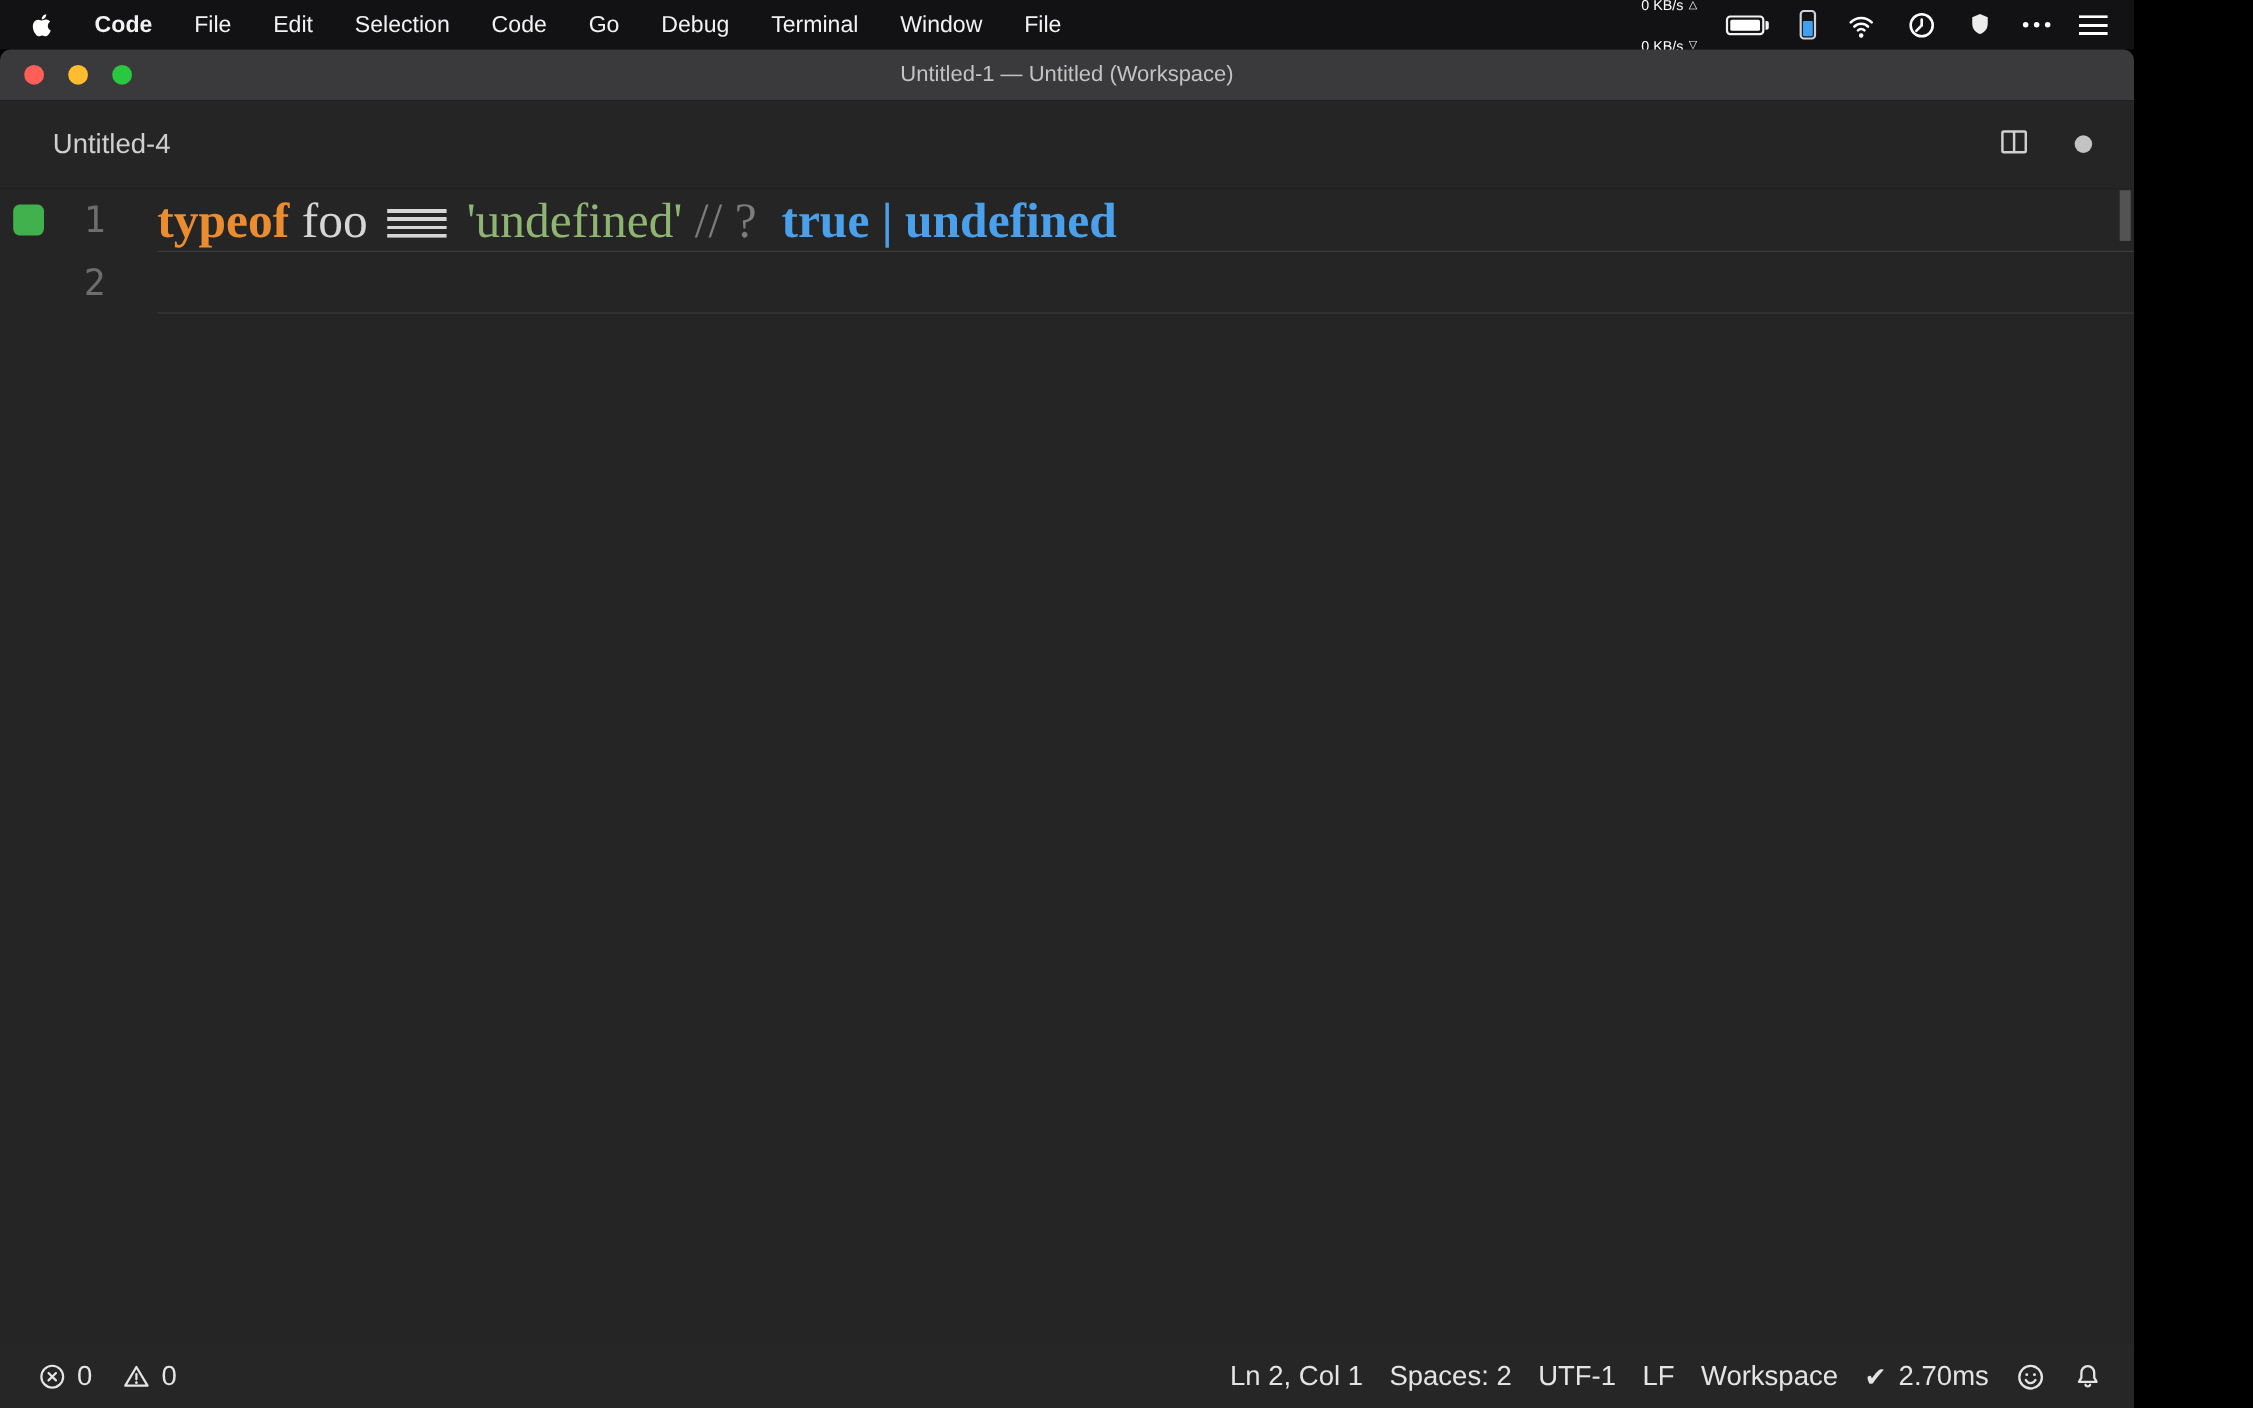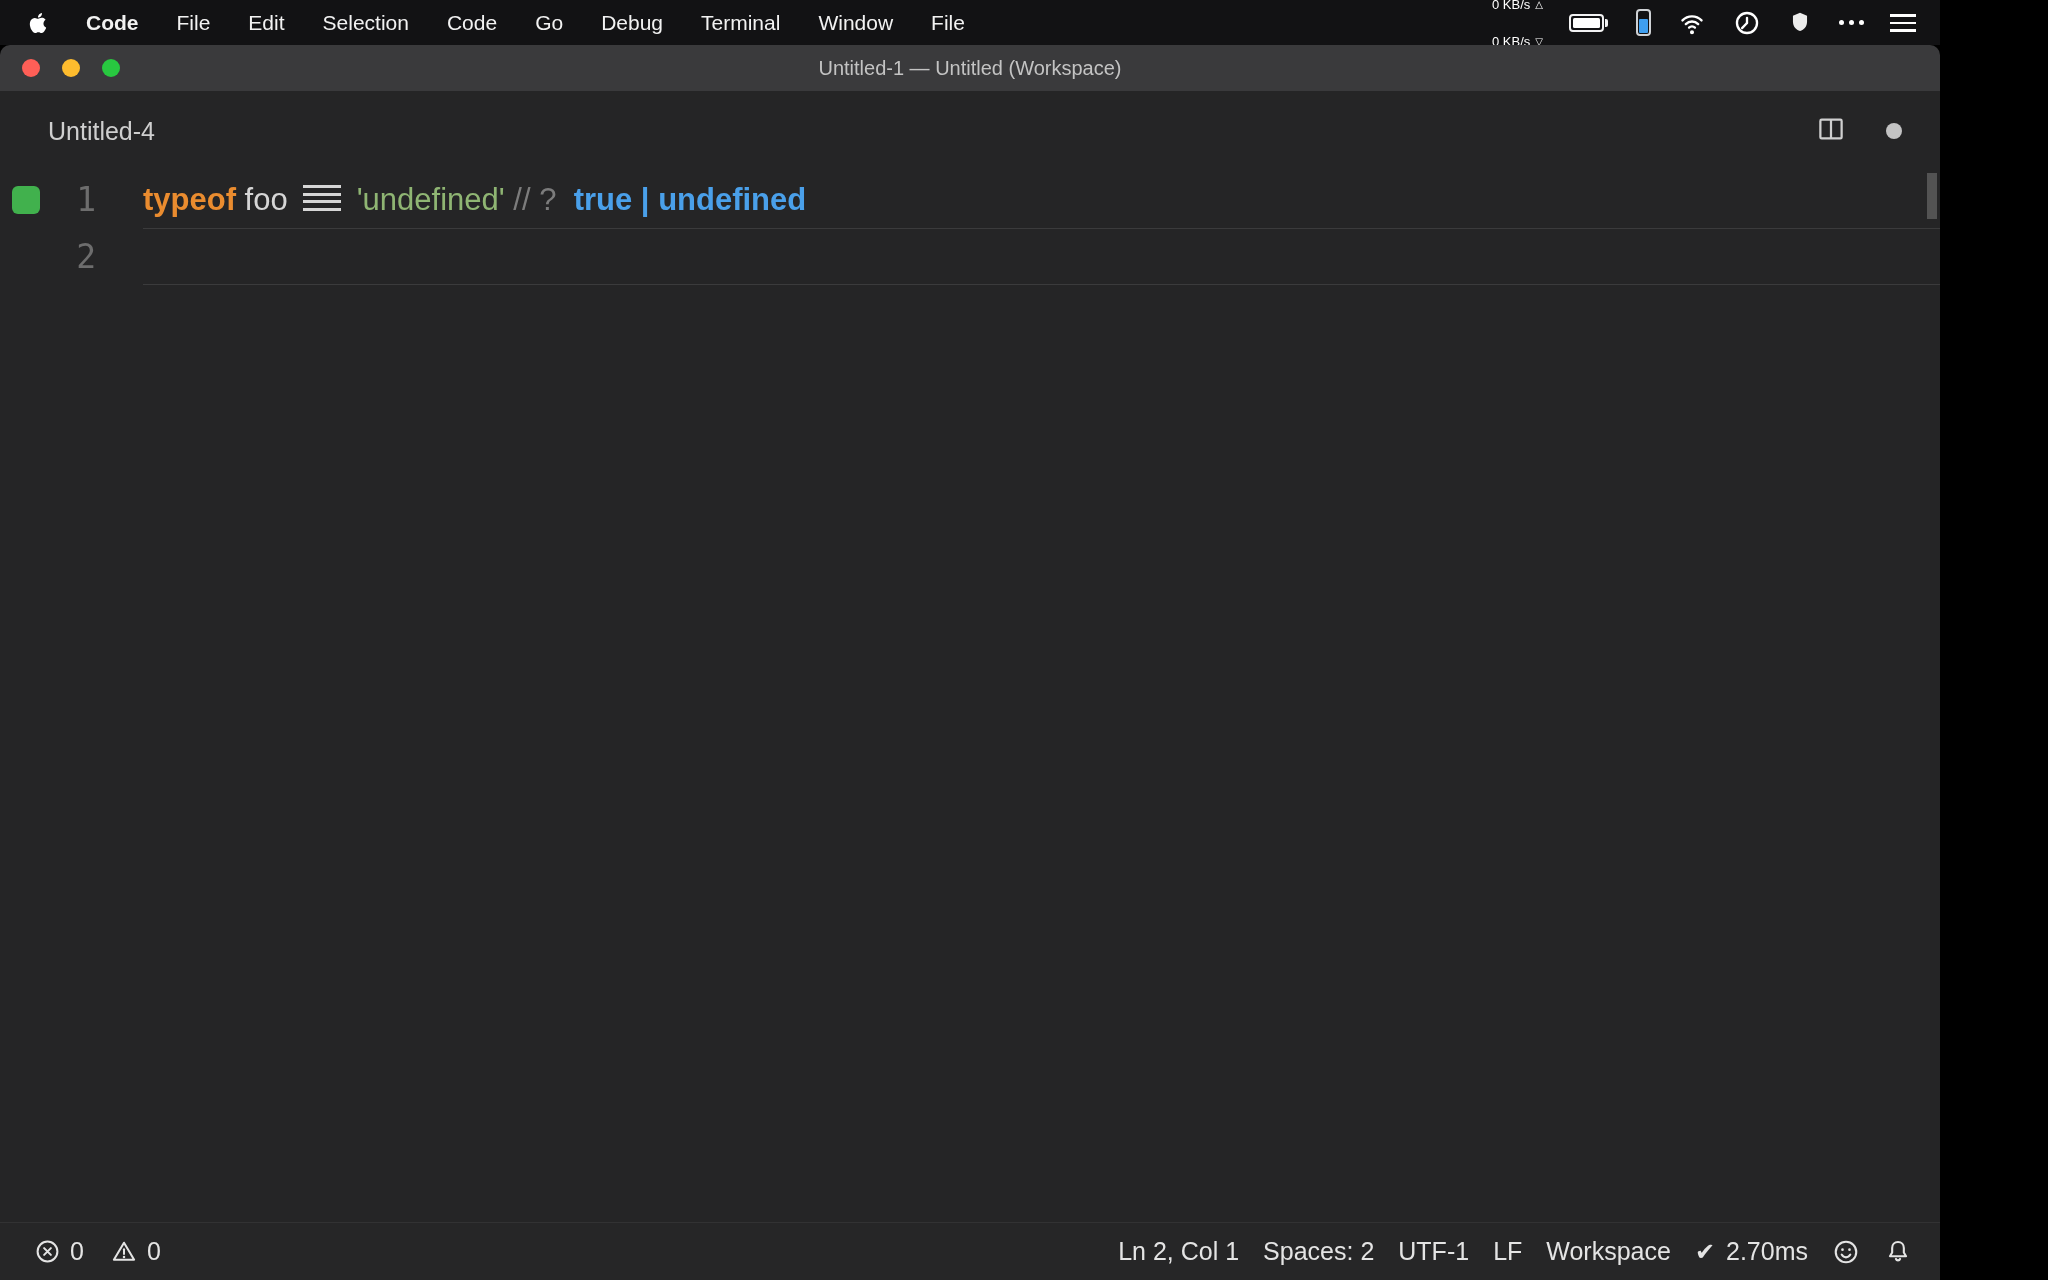--- a/index.html
+++ b/index.html
@@ -56,21 +56,21 @@
   .ed-actions { margin-left:auto; display:flex; align-items:center; gap:40px; color:#cfcfcf; }
   .dirty-dot { width:16px; height:16px; border-radius:50%; background:#c3c3c3; display:inline-block; }
 
   
   .editor { flex:1 1 auto; background:var(--editor_bg,#252526); position:relative; overflow:hidden; }
   .line { display:flex; align-items:center; height:57px; position:relative; }
   .gutter { width:96px; flex:0 0 96px; display:flex; align-items:center; }
   .coverage-square { width:28px; height:28px; border-radius:6px; margin-left:12px; background:var(--coverage_green,#41b14d); flex:0 0 28px; }
   .coverage-square.hidden { visibility:hidden; }
   .line-num { flex:1; text-align:right; font-family:"DejaVu Sans Mono", monospace; font-size:33px; color:var(--line_number,#6d6d6d); }
-  .code { font-family:Liberation Sans, sans-serif; font-size:31px; white-space:pre; padding-left:47px; color:var(--text,#d6d6d6); }
+  .code { font-family:Liberation Serif, serif; font-size:45px; white-space:pre; padding-left:47px; color:var(--text,#d6d6d6); }
   .line.current::before { content:''; position:absolute; left:143px; right:0; top:0; bottom:0;
     border-top:1px solid rgba(255,255,255,.10); border-bottom:1px solid rgba(255,255,255,.10); pointer-events:none; }
   .tok-kw { color:var(--keyword_orange,#ea8c2f); font-weight:bold; }
   .tok-plain { color:var(--text,#d6d6d6); }
   .tok-str { color:var(--string_green,#8fb573); }
   .tok-comment { color:var(--comment_gray,#7c7c7c); }
   .tok-result { color:var(--result_blue,#4aa0ea); font-weight:bold; }
   .lig-eq { display:inline-block; width:3ch; height:26px; position:relative; vertical-align:-1px; color:var(--text,#d6d6d6); }
   .lig-bars { position:absolute; left:7px; right:7px; top:0; bottom:0;
     background:repeating-linear-gradient(to bottom, currentColor 0 3.2px, transparent 3.2px 7.6px); }

